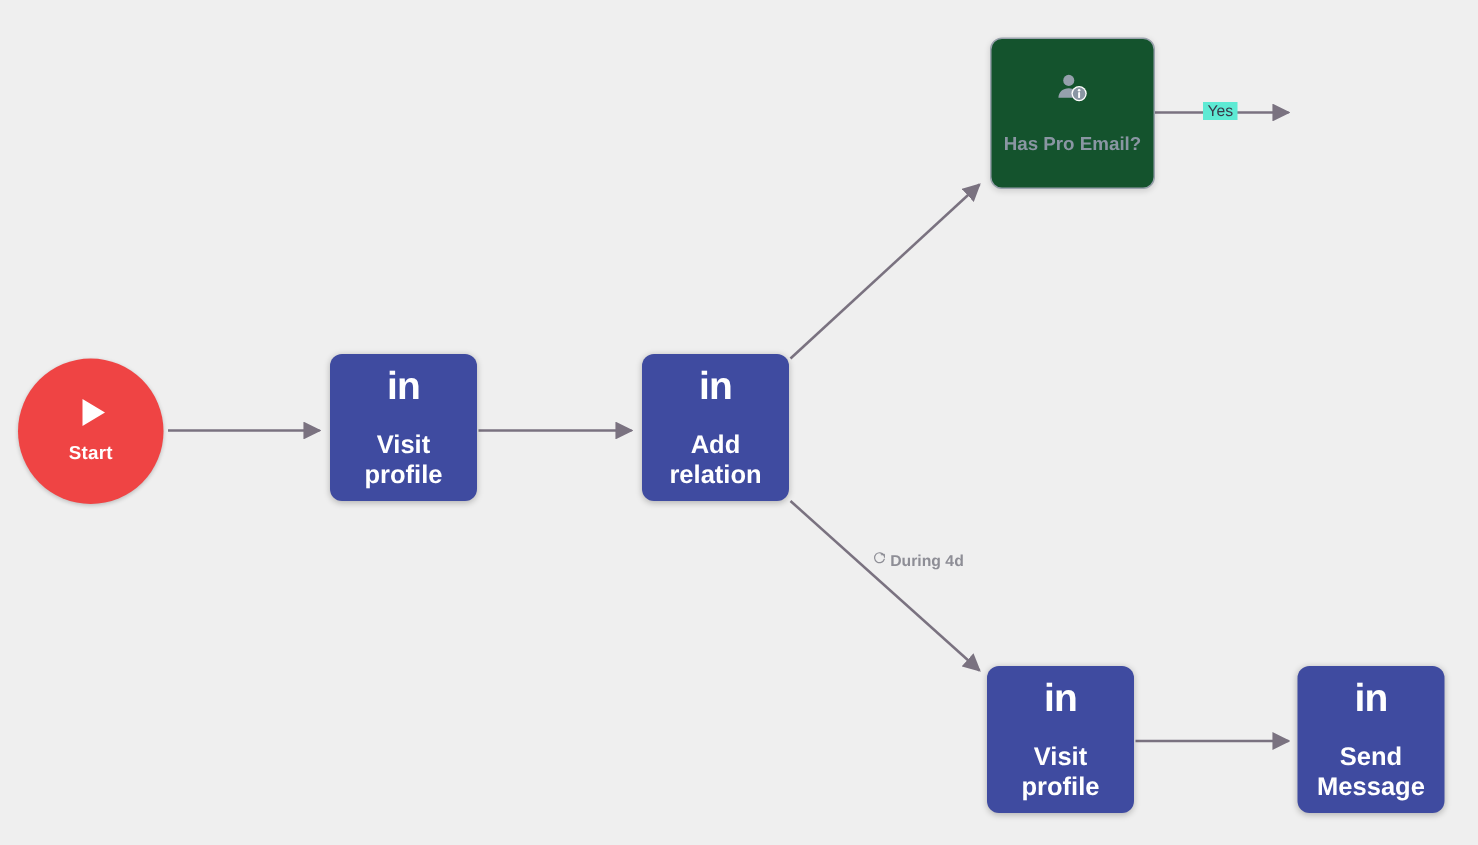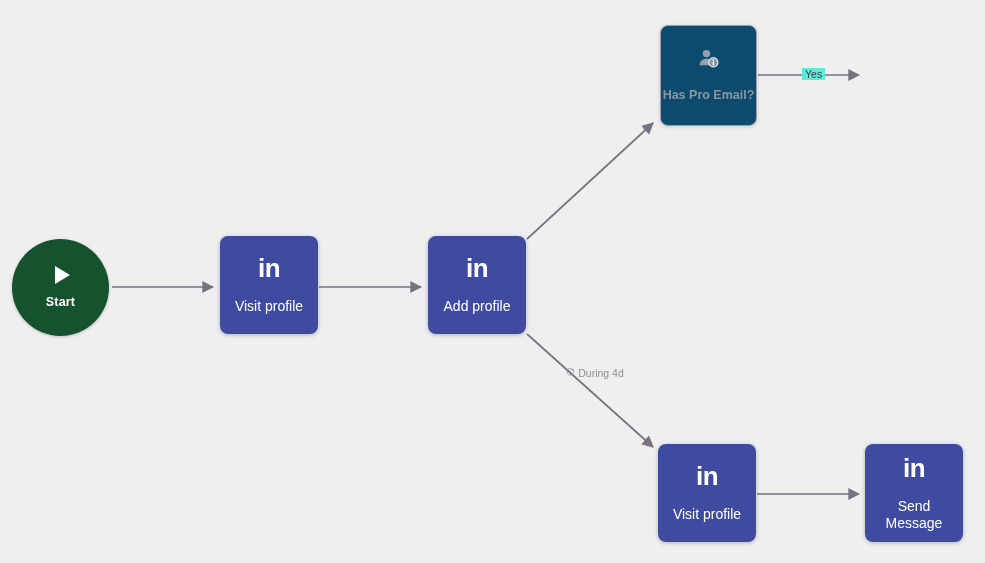--- a/index.html
+++ b/index.html
@@ -11,21 +11,21 @@
     position:relative;
   }
   #canvas{position:absolute;left:0;top:0;width:985px;height:563px;}
   svg.edges{position:absolute;left:0;top:0;width:985px;height:563px;pointer-events:none;}
 
   .node{position:absolute;box-sizing:border-box;}
 
   
   .start-node{
     width:97px;height:97px;border-radius:50%;
-    background:#14532d;
+    background:#ef4444;
     box-shadow:0 1px 3px rgba(0,0,0,.22);
     display:flex;flex-direction:column;
     align-items:center;justify-content:center;
     color:#ffffff;
   }
   .start-node .play{
     width:0;height:0;
     border-left:15px solid #ffffff;
     border-top:9px solid transparent;
     border-bottom:9px solid transparent;
@@ -39,38 +39,38 @@
     background:#3f4ba0;
     box-shadow:0 1px 4px rgba(0,0,0,.25);
     display:flex;flex-direction:column;
     align-items:center;justify-content:center;
     color:#ffffff;
   }
   .li-node .li-logo{
     font-size:26px;font-weight:bold;line-height:1;
     letter-spacing:-.5px;margin-bottom:17px;
   }
-  .li-node .lbl{font-size:14px;font-weight:normal;text-align:center;line-height:1.15;padding:0 4px;}
+  .li-node .lbl{font-size:17px;font-weight:bold;text-align:center;line-height:1.15;padding:0 4px;}
 
   
   .mail-node{
     width:99px;height:104px;border-radius:8px;
     background:#f4671f;
     box-shadow:0 1px 4px rgba(0,0,0,.25);
     display:flex;flex-direction:column;
     align-items:center;justify-content:center;
     color:#ffffff;
   }
   .mail-node .ico{margin-bottom:16px;display:block;}
   .mail-node .lbl{font-size:12.5px;font-weight:bold;text-align:center;}
 
   
   .cond-node{
-    width:97px;height:101px;border-radius:8px;
-    background:#0c4a6e;
+    width:110px;height:101px;border-radius:8px;
+    background:#14532d;
     border:1px solid #9aa2ad;
     box-shadow:0 1px 4px rgba(0,0,0,.15);
     display:flex;flex-direction:column;
     align-items:center;justify-content:center;
   }
   .cond-node .ico{margin-bottom:15px;display:block;}
   .cond-node .lbl{font-size:12.5px;font-weight:bold;color:#8a96a3;text-align:center;}
 
   
   .edge-label{position:absolute;text-align:center;white-space:nowrap;}
@@ -119,21 +119,21 @@
     <span class="lbl">Start</span>
   </div>
 
   <div class="node li-node" style="left:220px;top:236px;">
     <span class="li-logo">in</span>
     <span class="lbl">Visit profile</span>
   </div>
 
   <div class="node li-node" style="left:428px;top:236px;">
     <span class="li-logo">in</span>
-    <span class="lbl">Add profile</span>
+    <span class="lbl">Add relation</span>
   </div>
 
   <div class="node cond-node" style="left:660px;top:25px;">
     <span class="ico">
       <svg width="22" height="20" viewBox="0 0 22 20" xmlns="http://www.w3.org/2000/svg">
         <circle cx="8.5" cy="4.6" r="3.7" fill="#95a0ac"></circle>
         <path d="M1.6 16.2c0-3.9 3.1-6.4 6.9-6.4s6.9 2.5 6.9 6.4z" fill="#95a0ac"></path>
         <circle cx="15.4" cy="13.4" r="5.1" fill="#ffffff"></circle>
         <circle cx="15.4" cy="13.4" r="4.2" fill="#8a96a3"></circle>
         <circle cx="15.4" cy="11.1" r=".85" fill="#ffffff"></circle>
@@ -148,21 +148,21 @@
     <span class="li-logo">in</span>
     <span class="lbl">Visit profile</span>
   </div>
 
   <div class="node li-node" style="left:865px;top:444px;">
     <span class="li-logo">in</span>
     <span class="lbl">Send Message</span>
   </div>
 
 
-  <div class="edge-label" style="left:495px;top:367px;width:200px;">
+  <div class="edge-label" style="left:512px;top:367px;width:200px;font-weight:bold;">
     <div class="cond-line">
       <span class="tick-icon">
         <svg width="9" height="10" viewBox="0 0 12 13" xmlns="http://www.w3.org/2000/svg">
           <path d="M9.6 4.0 A4.4 4.4 0 1 0 10.0 7.6" fill="none" stroke="#8e8e96" stroke-width="1.1" stroke-linecap="round"></path>
           <path d="M7.4 3.6 L10.0 3.2 L10.2 5.8" fill="none" stroke="#8e8e96" stroke-width="1.1" stroke-linecap="round" stroke-linejoin="round"></path>
         </svg>
       </span>
       <span>During 4d</span>
     </div>
   </div>

